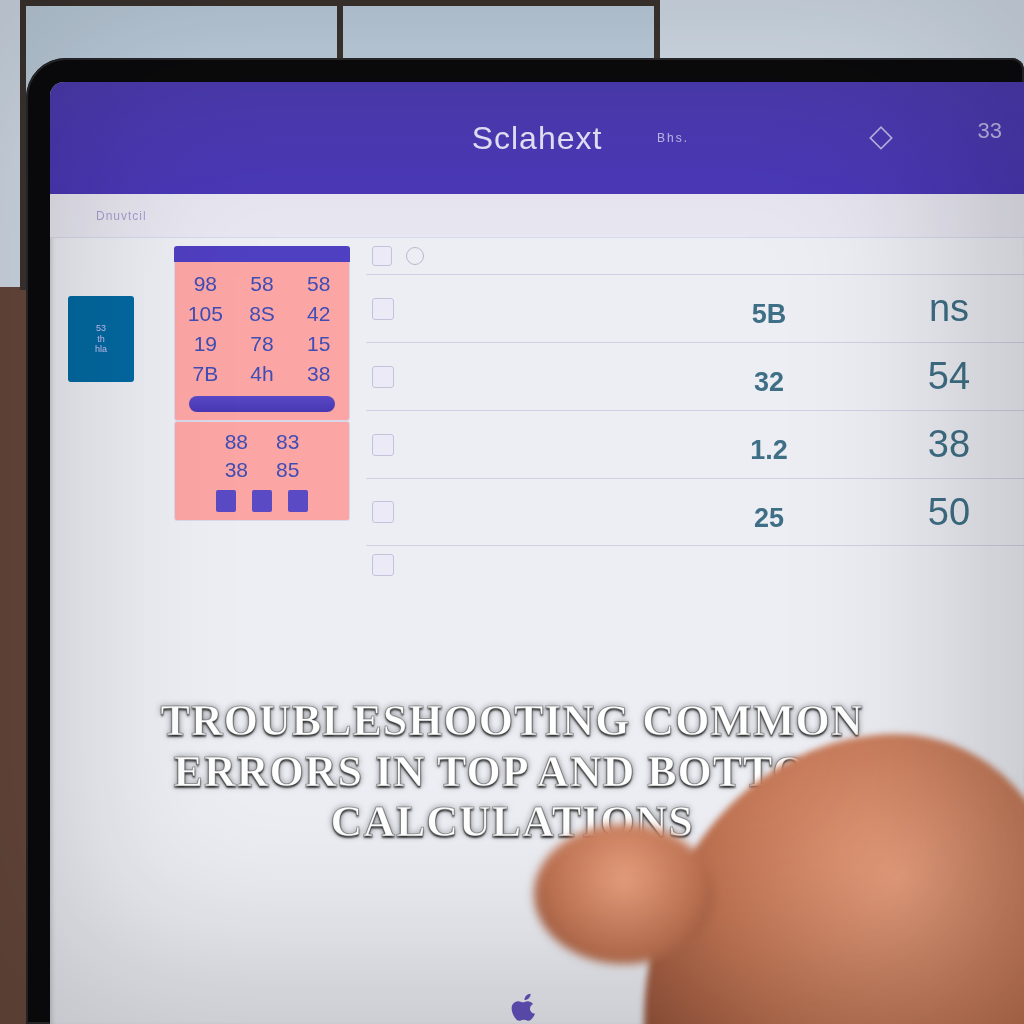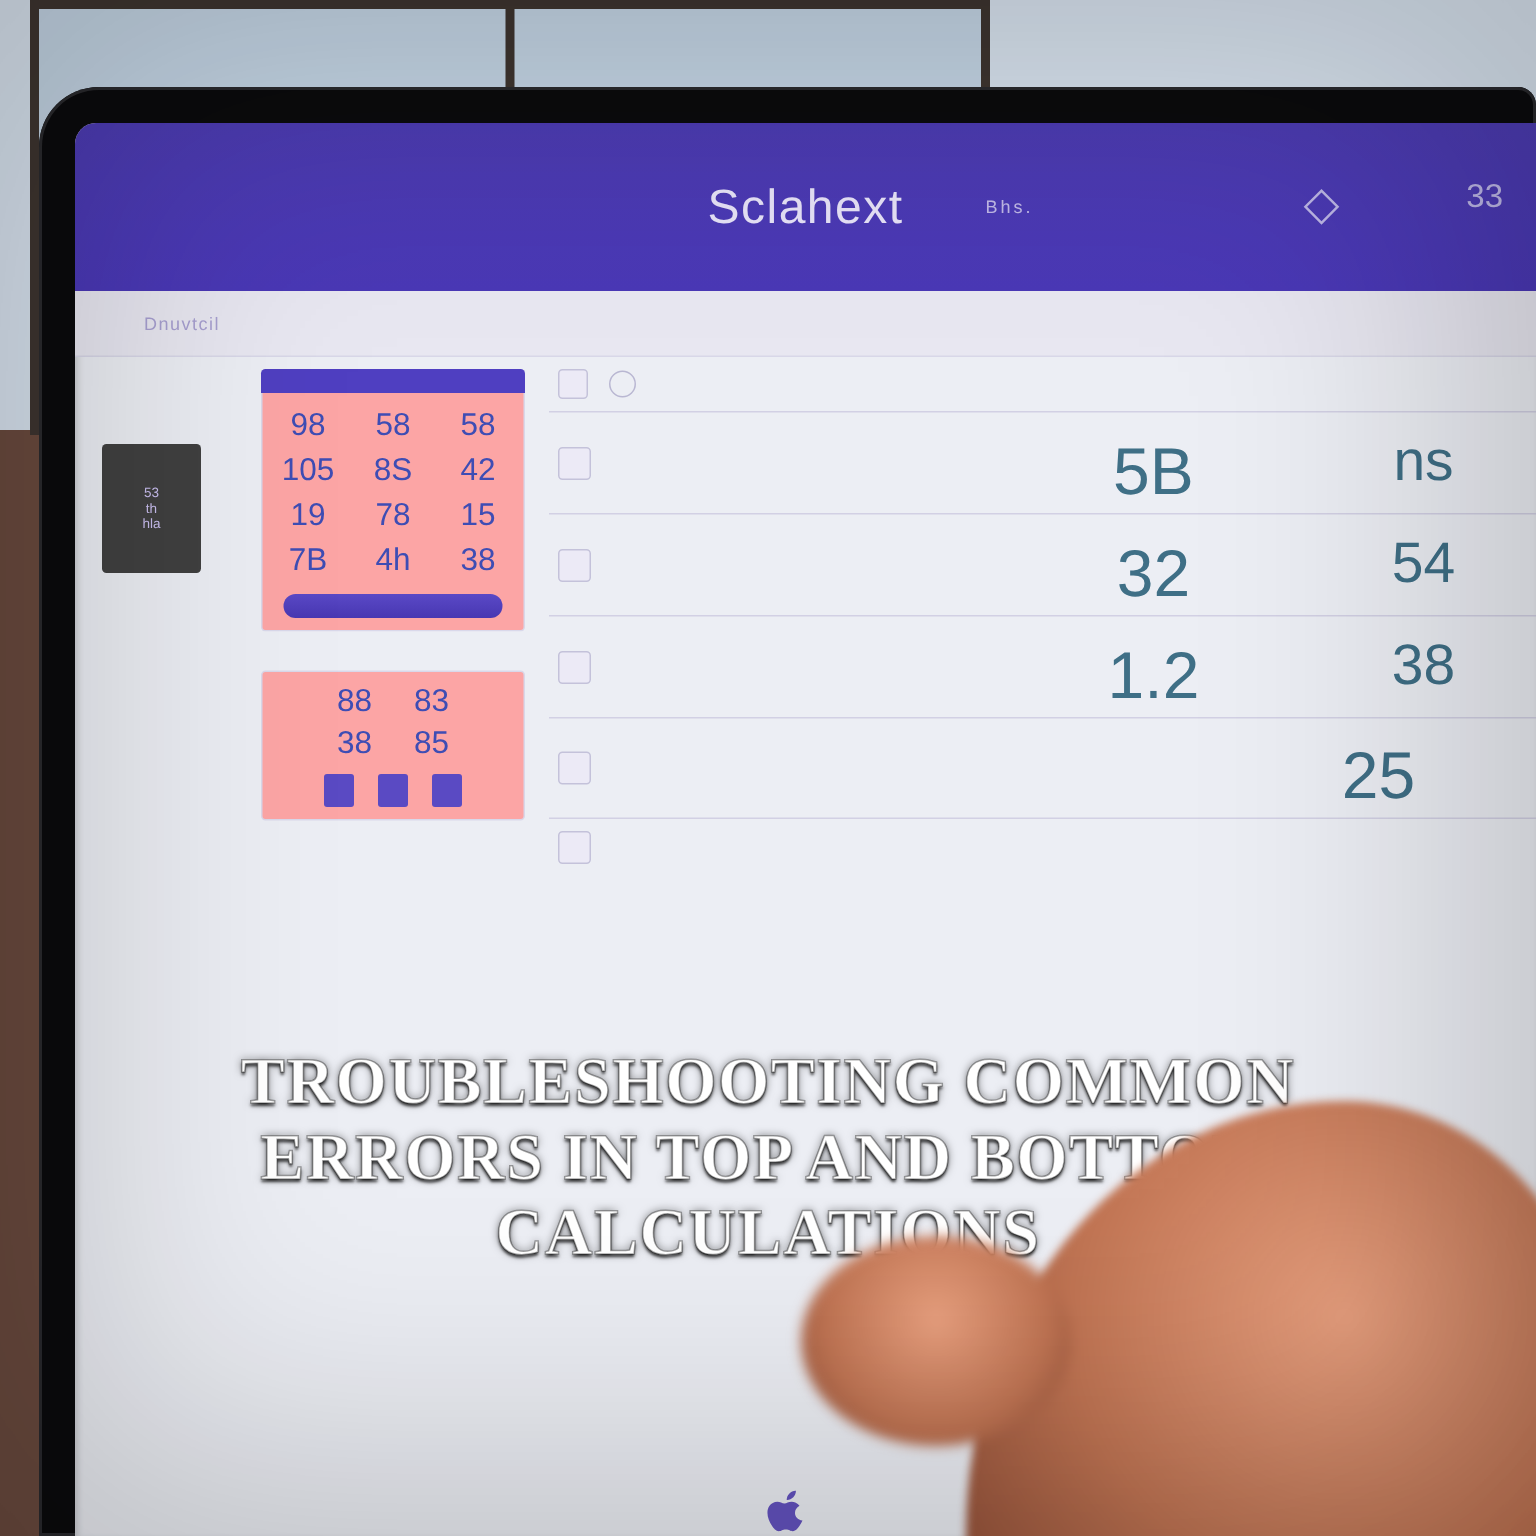--- a/index.html
+++ b/index.html
@@ -55,58 +55,58 @@
     display:flex; align-items:center; padding-left:46px;
     color:#a79fd0; font-size:12px; letter-spacing:1px; filter:blur(.4px);
   }
 
   
   .body { position:absolute; top:156px; left:0; right:0; bottom:0; display:flex; }
 
   .sidebar { width:112px; padding:58px 0 0 18px; }
   .side-block {
     width:66px; height:86px; margin-bottom:40px; border-radius:3px;
-    background:#404040; position:relative; color:#cabff0; font-size:9px;
+    background:#0369a1; position:relative; color:#cabff0; font-size:9px;
     display:flex; flex-direction:column; align-items:center; justify-content:center;
     filter:blur(.3px);
   }
   .side-block span { display:block; line-height:1.2; }
 
   .panel {
     width:200px; flex-shrink:0; padding-top:8px;
   }
   .panel-tab { height:16px; width:176px; background:#4f3fc1; border-radius:3px 3px 0 0; margin:0 0 0 12px; }
   .panel-body {
     margin-left:12px; width:176px; background:#fca5a5; border:1px solid #d9d8ea; border-top:none;
     padding:10px 8px 8px; border-radius:0 0 3px 3px;
   }
   .numpad { display:grid; grid-template-columns:repeat(3,1fr); gap:6px 12px; }
   .numpad span { font-size:21px; color:#3e4db4; text-align:center; filter:blur(.4px); font-weight:500; }
   .panel-bar { height:16px; margin:10px 6px 0; background:linear-gradient(#5a49c6,#4837b2); border-radius:8px; }
 
-  .panel-b { margin-top:26px; }
+  .panel-b { }
   .panel-b .panel-body { padding:8px 10px; }
   .minitable { display:grid; grid-template-columns:auto auto; gap:4px 28px; justify-content:center; }
   .minitable span { font-size:21px; color:#3e4db4; text-align:center; filter:blur(.4px); font-weight:500; }
   .miniblocks { display:flex; gap:16px; justify-content:center; margin-top:8px; }
   .miniblocks i { width:20px; height:22px; background:#5a4ac3; border-radius:2px; display:block; }
 
   
   .main { flex:1; padding-top:8px; padding-left:4px; }
   .lead-row { display:flex; gap:14px; align-items:center; margin:0 0 8px 6px; }
   .lead-row .chip-sq { width:20px; height:20px; border:1px solid #c4c2da; border-radius:3px; background:#eceaf6; }
   .lead-row .chip-o  { width:18px; height:18px; border:1px solid #b9b7d2; border-radius:50%; }
   .rows { }
   .row {
     height:68px; border-top:1px solid #d2d0e4; display:flex; align-items:center;
     padding-left:6px;
   }
   .row:last-child { border-bottom:1px solid #d2d0e4; }
   .row .sq { width:22px; height:22px; border:1px solid #c4c2da; border-radius:3px; background:#eceaf6; margin-right:auto; }
-  .cell-a { width:210px; text-align:center; font-size:44px; color:#3f6f86; font-weight:400; filter:blur(.5px);margin-top:12px; }
+  .cell-a { width:210px; text-align:center; font-size:27px; color:#3f6f86; font-weight:700; filter:blur(.5px);margin-top:12px; }
   .cell-b { width:150px; text-align:center; font-size:38px; color:#3f6f86; font-weight:400; filter:blur(.5px); }
   .footer-chip { width:22px; height:22px; border:1px solid #c4c2da; border-radius:3px; background:#eceaf6; margin:8px 0 0 6px; }
 
   
   .caption {
     position:absolute; left:50%; bottom:176px; transform:translateX(-50%);
     width:86%; text-align:center;
     font-family:Georgia, "Times New Roman", serif;
     font-weight:700; font-size:44px; line-height:1.15; color:#fff;
     letter-spacing:1px;
@@ -227,20 +227,21 @@
             <div class="cell-b">54</div>
           </div>
           <div class="row">
             <div class="sq"></div>
             <div class="cell-a">1.2</div>
             <div class="cell-b">38</div>
           </div>
           <div class="row">
             <div class="sq"></div>
             <div class="cell-a">25</div>
+            <div class="cell-b">50</div>
           </div>
         </div>
         <div class="footer-chip"></div>
       </div>
 
     </div>
   </div>
 
   <div class="apple-logo">
     <svg viewBox="0 0 24 24" fill="currentColor">

